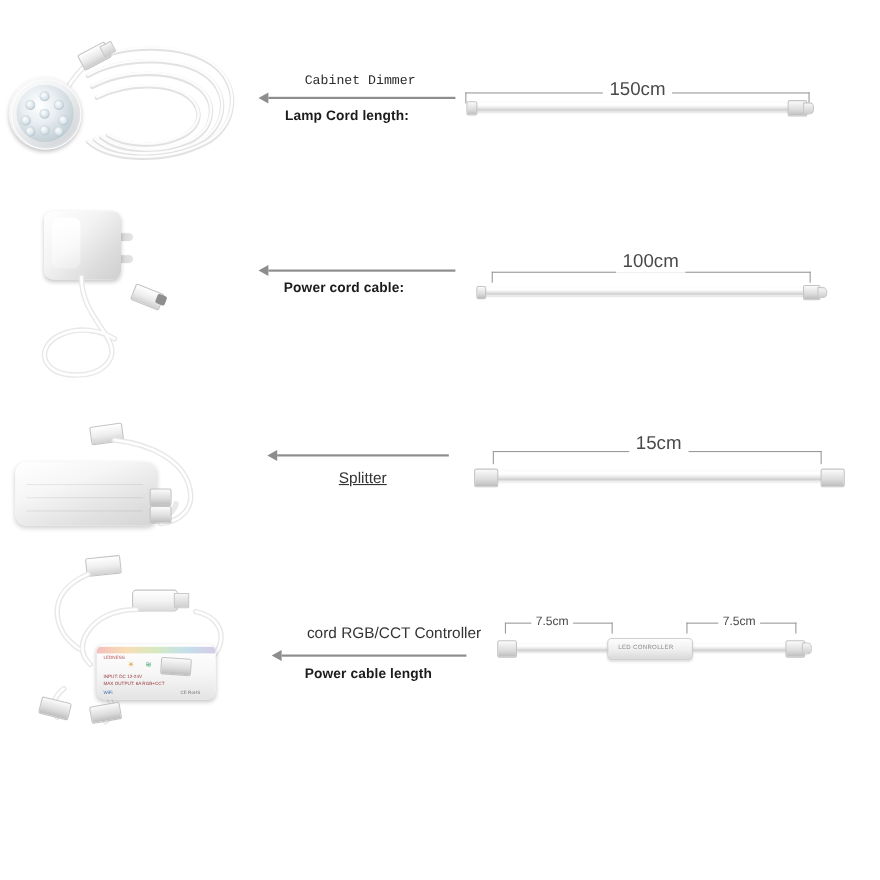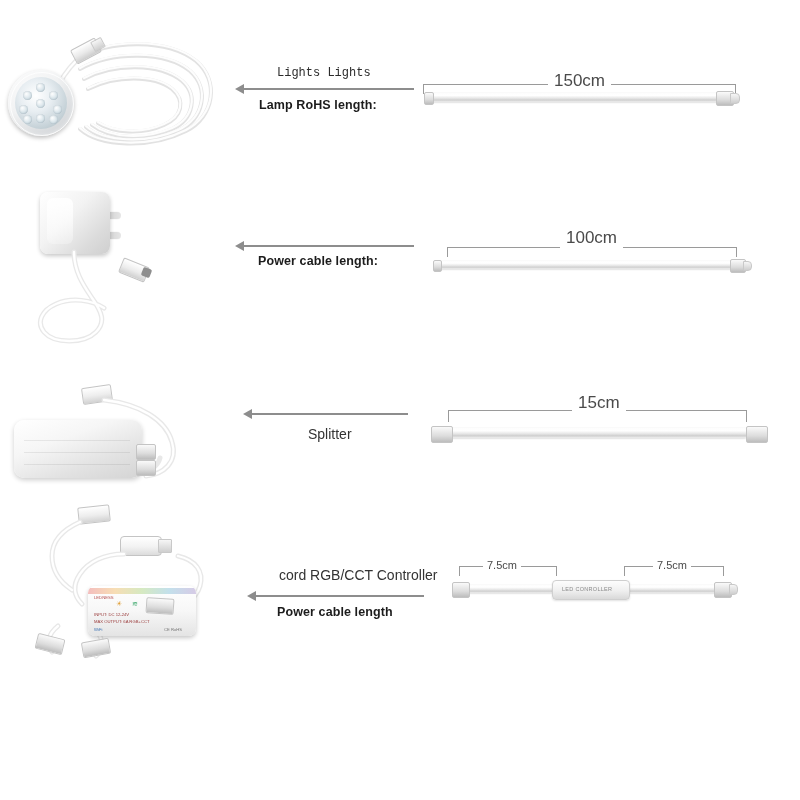--- a/index.html
+++ b/index.html
@@ -214,22 +214,22 @@
         <div class="led-dot" style="left:4px; top:28px;"></div>
         <div class="led-dot" style="left:21px; top:22px;"></div>
         <div class="led-dot" style="left:38px; top:28px;"></div>
         <div class="led-dot" style="left:8px; top:38px;"></div>
         <div class="led-dot" style="left:21px; top:37px;"></div>
         <div class="led-dot" style="left:34px; top:38px;"></div>
       </div>
     </div>
   </div>
 
-  <div class="lbl lbl-mono" style="left:277px; top:66px;">Lights Lights</div>
-  <div class="lbl lbl-bold" style="left:259px; top:98px;">Lamp RoHS length:</div>
+  <div class="lbl lbl-mono" style="left:277px; top:66px;">Cabinet Dimmer</div>
+  <div class="lbl lbl-bold" style="left:259px; top:98px;">Lamp Cord length:</div>
 
   <div class="arrow-line" style="left:244px; top:88px; width:170px;"></div>
   <div class="arrow-head" style="left:235px; top:84px;"></div>
 
   <div class="brk-top" style="left:423px; top:84px; width:313px;"></div>
   <div class="brk-tick" style="left:423px; top:84px; height:10px;"></div>
   <div class="brk-tick" style="left:735px; top:84px; height:10px;"></div>
   <div class="dim" style="left:548px; top:71px; background:#ffffff; padding:0 6px;">150cm</div>
 
   <div class="tube" style="left:428px; top:93px; width:295px; height:9px;"></div>
@@ -245,21 +245,21 @@
                 background:linear-gradient(to bottom, rgba(255,255,255,0.95), rgba(255,255,255,0.25));"></div>
     <svg width="180" height="130" style="position:absolute;left:0;top:62px;">
       <path d="M74 10 C74 30, 84 44, 92 56 C102 70, 106 80, 96 90 C84 102, 54 102, 44 90 C36 80, 42 68, 56 62 C72 55, 92 58, 104 66" fill="none" stroke="#e8e8e8" stroke-width="5" stroke-linecap="round"></path>
       <path d="M74 10 C74 30, 84 44, 92 56 C102 70, 106 80, 96 90 C84 102, 54 102, 44 90 C36 80, 42 68, 56 62 C72 55, 92 58, 104 66" fill="none" stroke="#ffffff" stroke-width="2.4" stroke-linecap="round"></path>
     </svg>
     <div class="plug" style="left:120px; top:82px; width:26px; height:14px; transform:rotate(22deg);
                 background:linear-gradient(to bottom,#ffffff,#ececec 55%,#cfcfcf);"></div>
     <div class="abs" style="left:142px; top:88px; width:9px; height:9px; border-radius:2px; background:#8e8e8e; transform:rotate(22deg);"></div>
   </div>
 
-  <div class="lbl lbl-bold" style="left:258px; top:254px;">Power cable length:</div>
+  <div class="lbl lbl-bold" style="left:258px; top:254px;">Power cord cable:</div>
 
   <div class="arrow-line" style="left:244px; top:245px; width:170px;"></div>
   <div class="arrow-head" style="left:235px; top:241px;"></div>
 
   <div class="brk-top" style="left:447px; top:247px; width:290px;"></div>
   <div class="brk-tick" style="left:447px; top:247px; height:10px;"></div>
   <div class="brk-tick" style="left:736px; top:247px; height:10px;"></div>
   <div class="dim" style="left:560px; top:228px; background:#ffffff; padding:0 6px;">100cm</div>
 
   <div class="tube" style="left:437px; top:261px; width:300px; height:8px;"></div>
@@ -276,21 +276,21 @@
       <path d="M138 80 C150 78, 158 72, 160 64" fill="none" stroke="#e8e8e8" stroke-width="5" stroke-linecap="round"></path>
     </svg>
     <div class="splitter-body" style="left:14px; top:52px; width:128px; height:58px;"></div>
     <div class="splitter-groove" style="left:24px; top:72px; width:106px;"></div>
     <div class="splitter-groove" style="left:24px; top:84px; width:106px;"></div>
     <div class="splitter-groove" style="left:24px; top:96px; width:106px;"></div>
     <div class="plug" style="left:136px; top:76px; width:18px; height:14px;"></div>
     <div class="plug" style="left:136px; top:92px; width:18px; height:14px;"></div>
   </div>
 
-  <div class="lbl lbl-plain" style="left:308px; top:426px;">Splitter</div>
+  <div class="lbl lbl-plain" style="left:308px; top:426px;text-decoration:underline;">Splitter</div>
 
   <div class="arrow-line" style="left:252px; top:413px; width:156px;"></div>
   <div class="arrow-head" style="left:243px; top:409px;"></div>
 
   <div class="brk-top" style="left:448px; top:410px; width:299px;"></div>
   <div class="brk-tick" style="left:448px; top:410px; height:12px;"></div>
   <div class="brk-tick" style="left:746px; top:410px; height:12px;"></div>
   <div class="dim" style="left:572px; top:393px; background:#ffffff; padding:0 6px;">15cm</div>
 
   <div class="tube" style="left:448px; top:428px; width:300px; height:10px;"></div>

